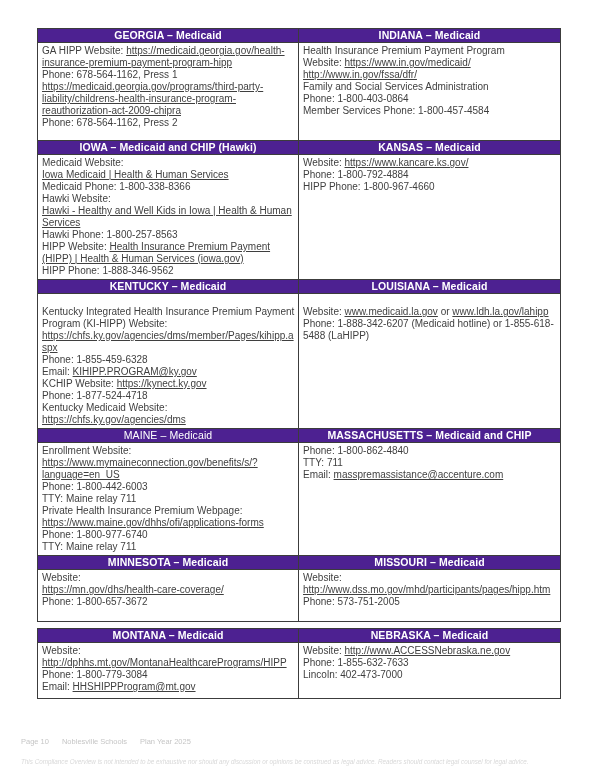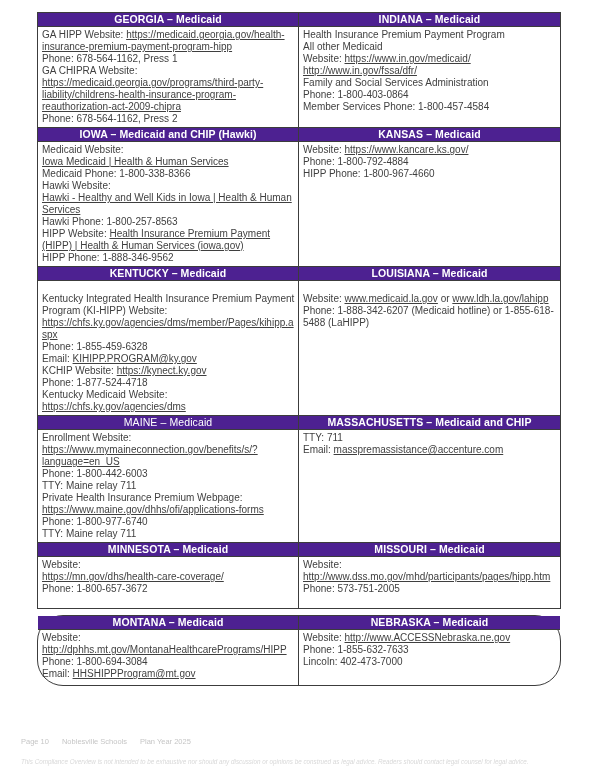--- a/index.html
+++ b/index.html
@@ -3,29 +3,29 @@
 <meta charset="utf-8">
 <style>
   * { margin:0; padding:0; box-sizing:border-box; }
   html,body { background:#ffffff; }
   body {
     width:600px; height:776px; position:relative; overflow:hidden;
     font-family:"Liberation Sans", sans-serif;
   }
   .page { position:absolute; inset:0; background:#ffffff; }
 
-  .medicaid-table { position:absolute; left:37px; top:12px; width:524px; }
+  .medicaid-table { position:absolute; left:37px; top:28px; width:524px; }
 
   .trow {
     display:flex;
     border:1px solid var(--border, #3c3c3c);
     background:#ffffff;
   }
   .trow + .trow { margin-top:-1px; }
-  .trow:nth-child(6) { margin-top:6px;border-radius:26px; }
+  .trow:nth-child(6) { margin-top:6px; }
 
   .tcell { width:50%; display:flex; flex-direction:column; }
   .tcell:first-child { border-right:1px solid var(--border, #3c3c3c); }
 
   .cell-header {
     background:var(--header-bg, #4d2191);
     color:var(--header-text, #ffffff);
     font-weight:700; font-size:10.5px; line-height:13px; height:14px;
     text-align:center;
     border-bottom:1px solid var(--border, #3c3c3c);
@@ -67,30 +67,28 @@
 
 <div class="page">
 
   <div class="medicaid-table">
       <div class="trow">
         <div class="tcell">
           <div class="cell-header">GEORGIA – Medicaid</div>
           <div class="cell-body">
             <div class="line"><span>GA HIPP Website: </span><a class="lnk" href="#">https://medicaid.georgia.gov/health-insurance-premium-payment-program-hipp</a></div>
             <div class="line"><span>Phone: 678-564-1162, Press 1</span></div>
-            <div class="line"><span>GA CHIPRA Website:</span></div>
             <div class="line"><a class="lnk" href="#">https://medicaid.georgia.gov/programs/third-party-liability/childrens-health-insurance-program-reauthorization-act-2009-chipra</a></div>
             <div class="line"><span>Phone: 678-564-1162, Press 2</span></div>
           </div>
         </div>
         <div class="tcell">
           <div class="cell-header">INDIANA – Medicaid</div>
           <div class="cell-body">
             <div class="line"><span>Health Insurance Premium Payment Program</span></div>
-            <div class="line"><span>All other Medicaid</span></div>
             <div class="line"><span>Website: </span><a class="lnk" href="#">https://www.in.gov/medicaid/</a></div>
             <div class="line"><a class="lnk" href="#">http://www.in.gov/fssa/dfr/</a></div>
             <div class="line"><span>Family and Social Services Administration</span></div>
             <div class="line"><span>Phone: 1-800-403-0864</span></div>
             <div class="line"><span>Member Services Phone: 1-800-457-4584</span></div>
           </div>
         </div>
       </div>
       <div class="trow">
         <div class="tcell">
@@ -147,20 +145,21 @@
             <div class="line"><span>TTY: Maine relay 711</span></div>
             <div class="line"><span>Private Health Insurance Premium Webpage:</span></div>
             <div class="line"><a class="lnk" href="#">https://www.maine.gov/dhhs/ofi/applications-forms</a></div>
             <div class="line"><span>Phone: 1-800-977-6740</span></div>
             <div class="line"><span>TTY: Maine relay 711</span></div>
           </div>
         </div>
         <div class="tcell">
           <div class="cell-header">MASSACHUSETTS – Medicaid and CHIP</div>
           <div class="cell-body">
+            <div class="line"><span>Phone: 1-800-862-4840</span></div>
             <div class="line"><span>TTY: 711</span></div>
             <div class="line"><span>Email: </span><a class="lnk" href="#">masspremassistance@accenture.com</a></div>
           </div>
         </div>
       </div>
       <div class="trow">
         <div class="tcell">
           <div class="cell-header">MINNESOTA – Medicaid</div>
           <div class="cell-body">
             <div class="line"><span>Website:</span></div>
@@ -176,21 +175,21 @@
             <div class="line"><span>Phone: 573-751-2005</span></div>
           </div>
         </div>
       </div>
       <div class="trow">
         <div class="tcell">
           <div class="cell-header">MONTANA – Medicaid</div>
           <div class="cell-body">
             <div class="line"><span>Website:</span></div>
             <div class="line"><a class="lnk" href="#">http://dphhs.mt.gov/MontanaHealthcarePrograms/HIPP</a></div>
-            <div class="line"><span>Phone: 1-800-694-3084</span></div>
+            <div class="line"><span>Phone: 1-800-779-3084</span></div>
             <div class="line"><span>Email: </span><a class="lnk" href="#">HHSHIPPProgram@mt.gov</a></div>
           </div>
         </div>
         <div class="tcell">
           <div class="cell-header">NEBRASKA – Medicaid</div>
           <div class="cell-body">
             <div class="line"><span>Website: </span><a class="lnk" href="#">http://www.ACCESSNebraska.ne.gov</a></div>
             <div class="line"><span>Phone: 1-855-632-7633</span></div>
             <div class="line"><span>Lincoln: 402-473-7000</span></div>
           </div>

